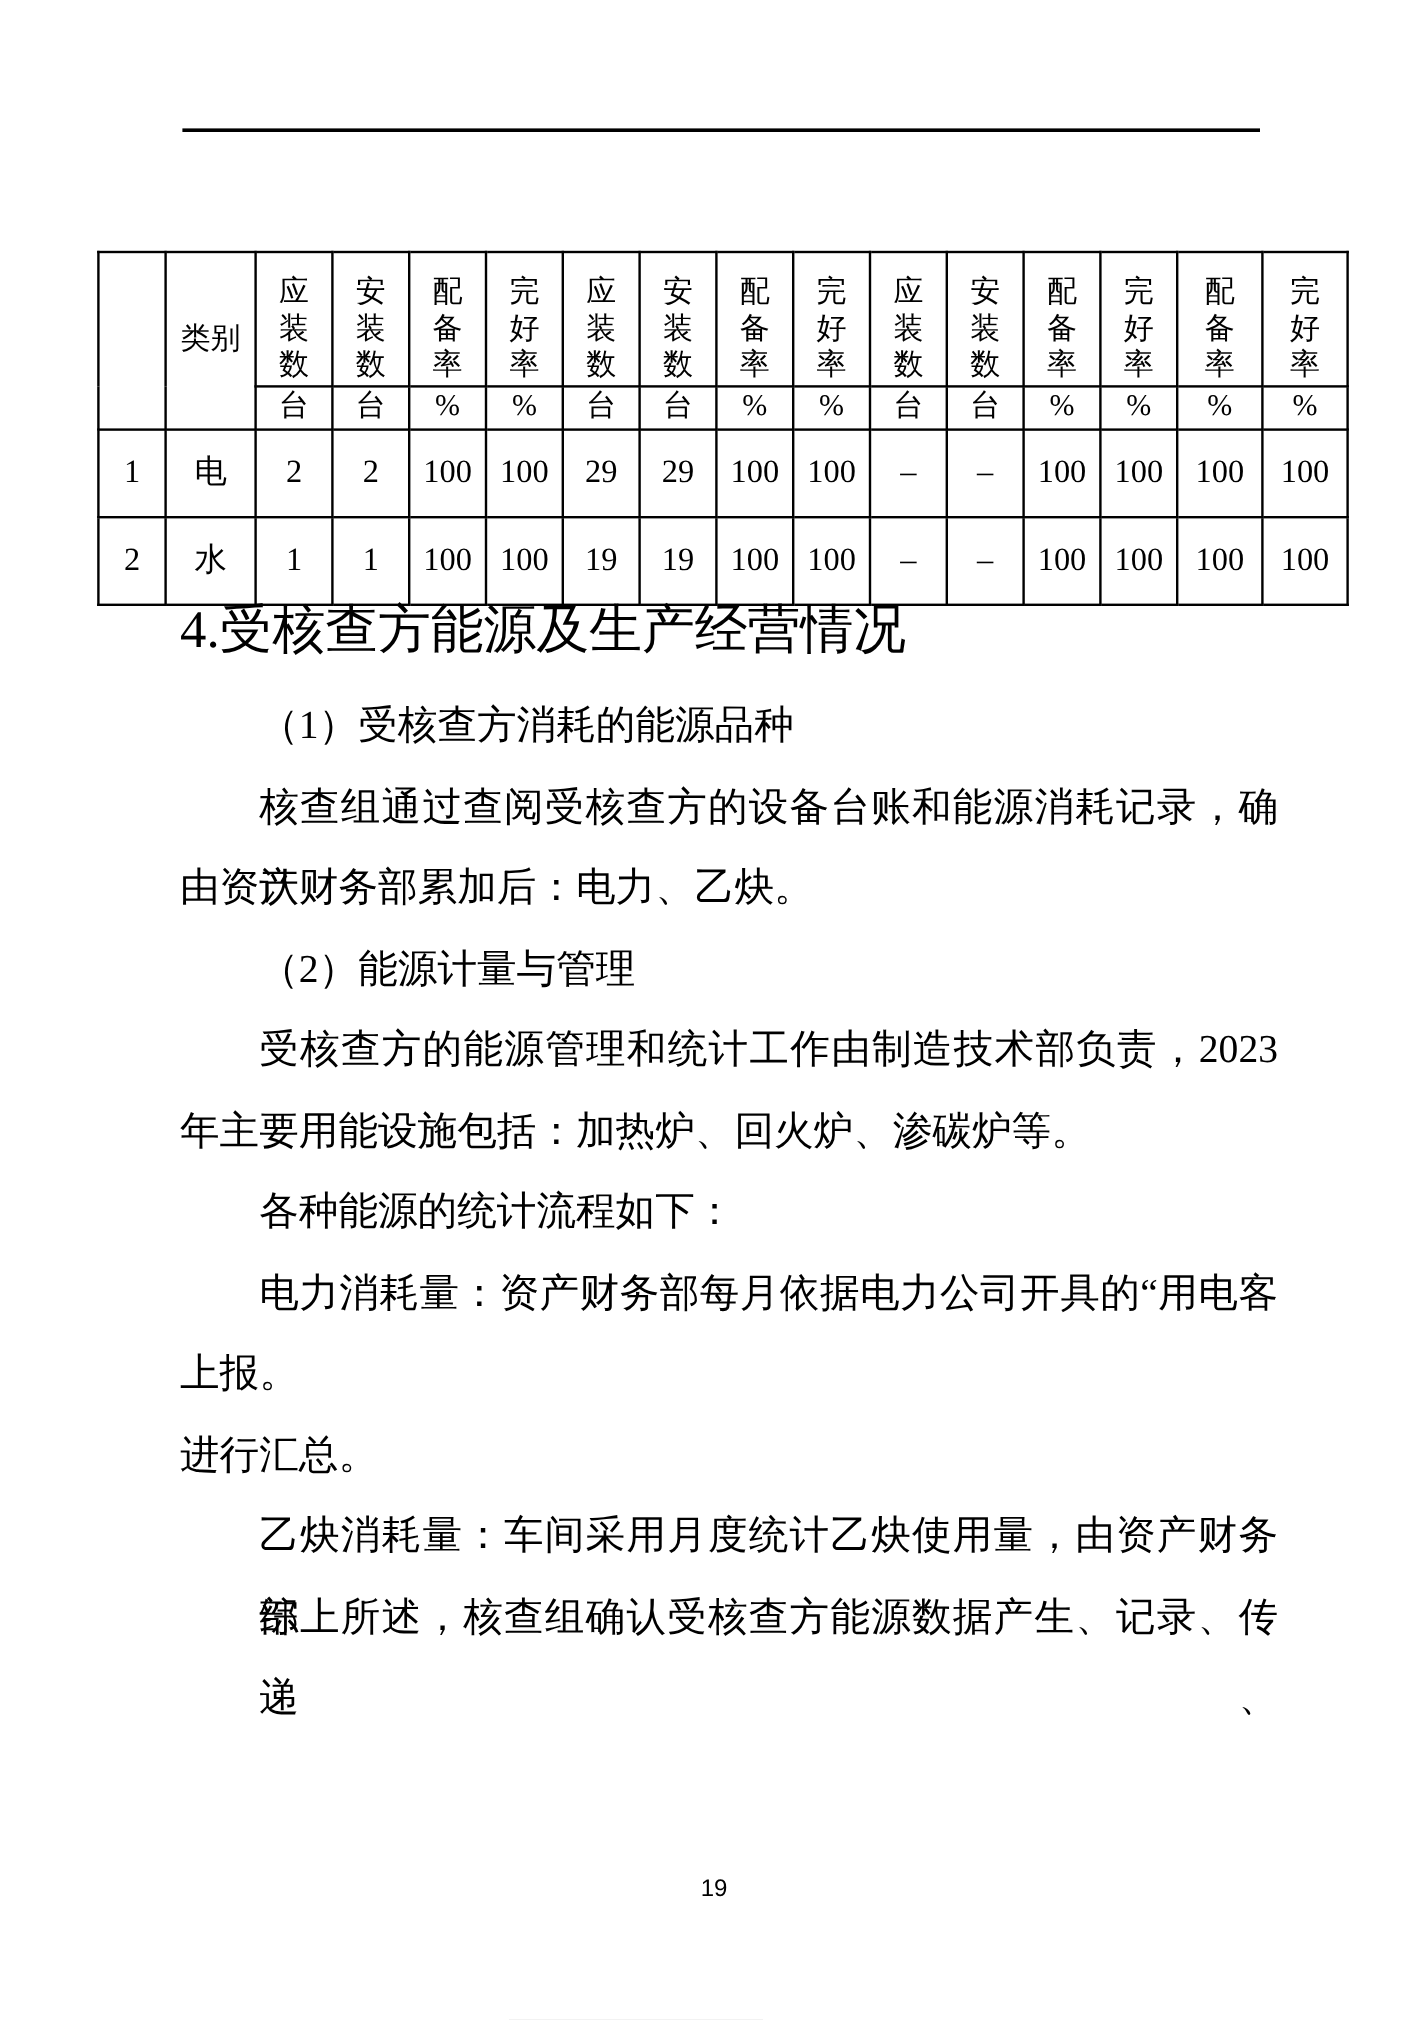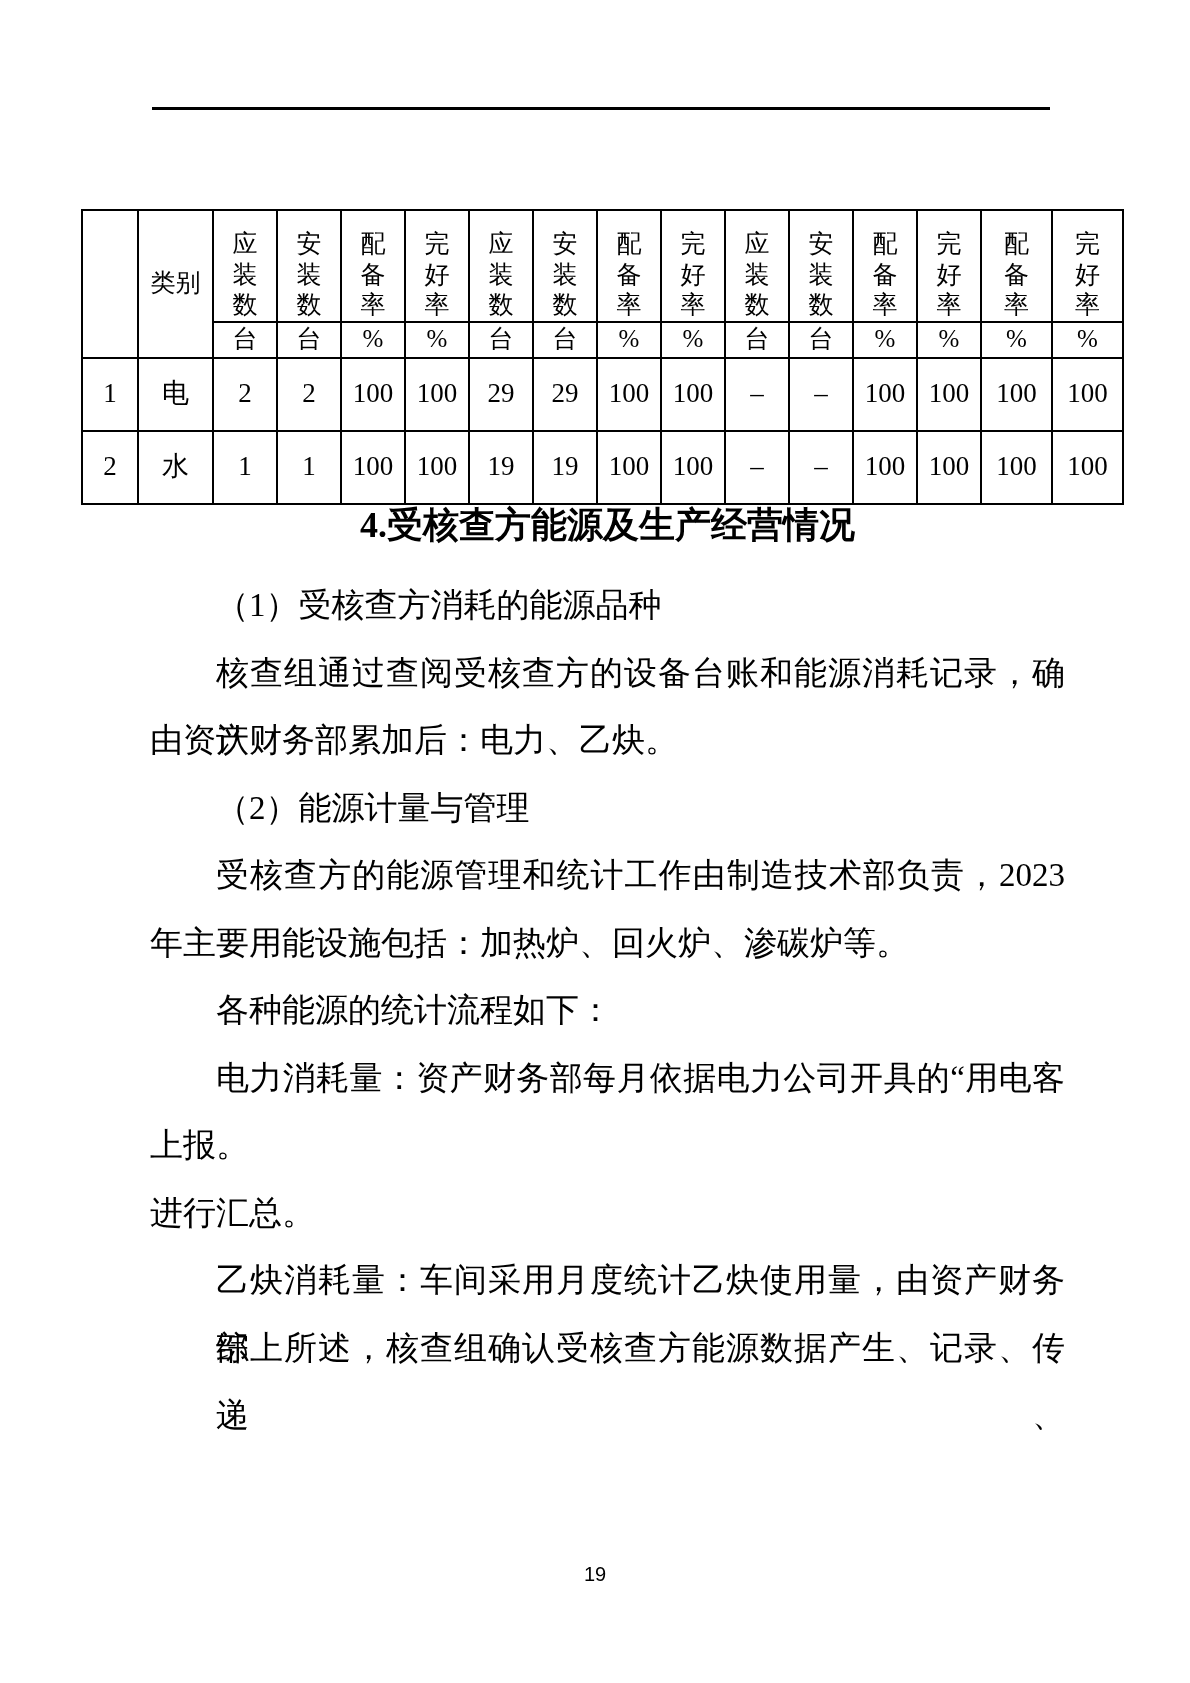--- a/index.html
+++ b/index.html
@@ -35,23 +35,22 @@
   }
   tr.hdr1 th{height:92px;font-size:25px;}
   tr.hdr2 th{height:34px;font-size:25px;}
   tr.data td{height:71px;font-size:27px;}
   th.c-span{vertical-align:top;padding-top:6px;font-size:27px;}
   .vlabel{display:block;width:1.15em;margin:18px auto 0 auto;word-break:break-all;line-height:1.22;}
   .b{font-weight:bold;}
   
   .heading{
     position:absolute;left:150px;top:500px;width:915px;height:50px;
-    font-size:36px;font-weight:bold;line-height:50px;
+    font-size:44px;font-weight:normal;line-height:50px;
     white-space:nowrap;
-    text-align:center;
   }
   .bodytext{
     position:absolute;left:150px;top:572px;width:915px;
     font-size:33px;
   }
   .bline{
     height:67.5px;line-height:67.5px;
     white-space:nowrap;
   }
   .ind{padding-left:66px;}

